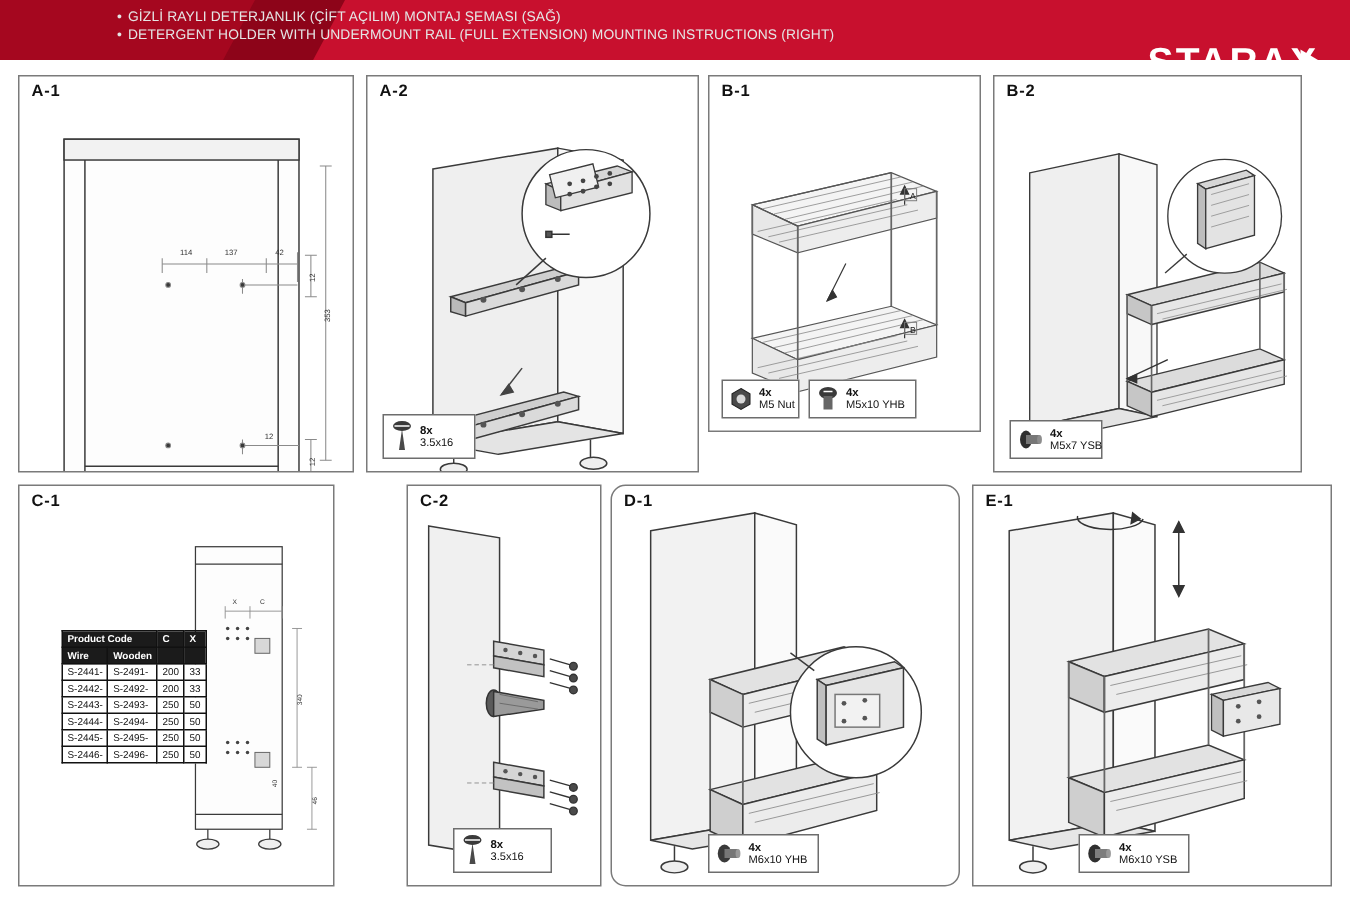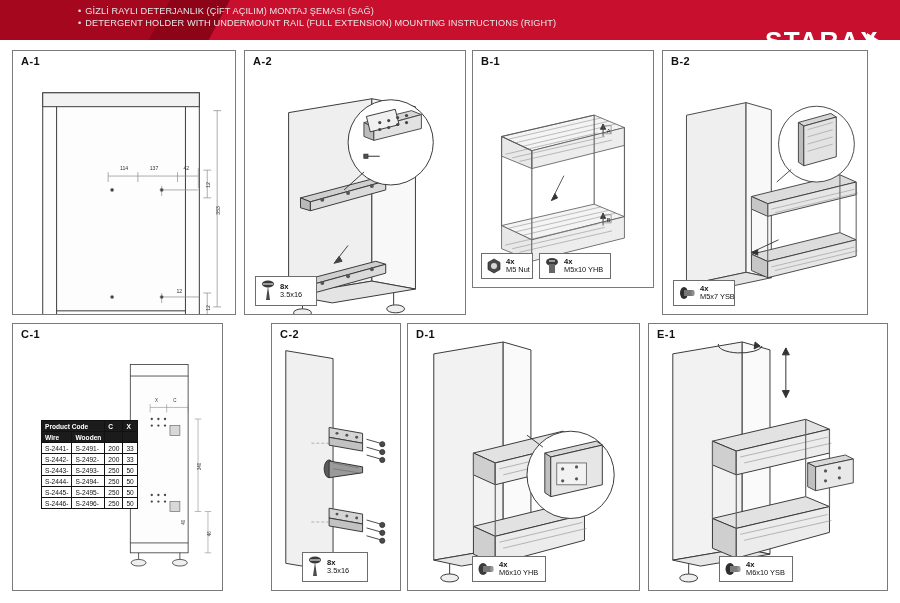--- a/index.html
+++ b/index.html
@@ -60,21 +60,21 @@
   }
 
   
   #p-a1 { left: 12px;  top: 50px;  width: 224px; height: 265px; }
   #p-a2 { left: 244px; top: 50px;  width: 222px; height: 265px; }
   #p-b1 { left: 472px; top: 50px;  width: 182px; height: 238px; }
   #p-b2 { left: 662px; top: 50px;  width: 206px; height: 265px; }
   
   #p-c1 { left: 12px;  top: 323px; width: 211px; height: 268px; }
   #p-c2 { left: 271px; top: 323px; width: 130px; height: 268px; }
-  #p-d1 { left: 407px; top: 323px; width: 233px; height: 268px; }
+  #p-d1 { left: 407px; top: 323px; width: 233px; height: 268px; border-radius: 10px; }
   #p-e1 { left: 648px; top: 323px; width: 240px; height: 268px; }
 
   .art { position: absolute; inset: 0; }
   .art svg { display: block; width: 100%; height: 100%; }
 
   
   .callout {
     position: absolute; border: 1px solid #6d6d6d; background: #fff;
     display: flex; align-items: center; padding: 3px 4px; gap: 4px;
   }

